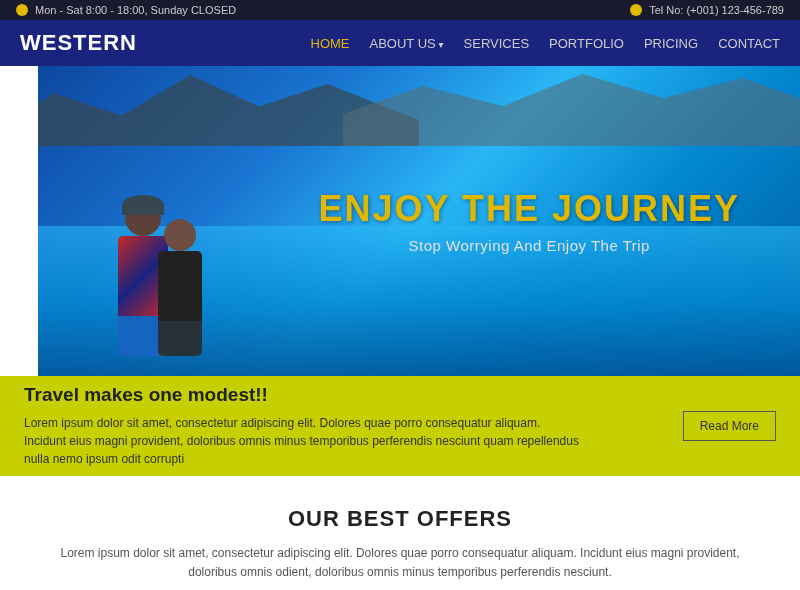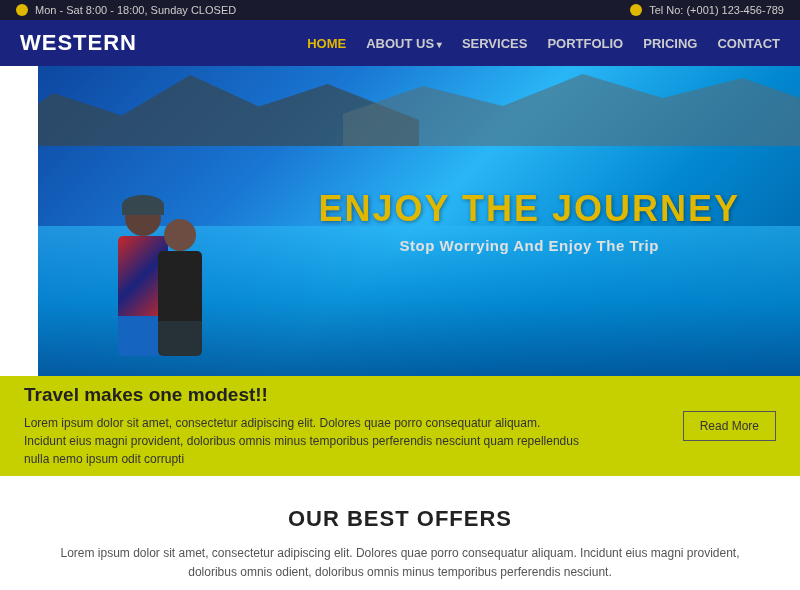--- a/index.html
+++ b/index.html
@@ -41,21 +41,21 @@
     }
     .nav {
       display: flex;
       gap: 20px;
       align-items: center;
     }
     .nav a {
       color: #ccc;
       text-decoration: none;
       font-size: 13px;
-      font-weight: 700;
+      font-weight: 400;
     }
     .nav a.active { color: #e0b800; }
     .nav .has-arrow::after {
       content: ' ▾';
       font-size: 10px;
     }
 
     
     .hero {
       position: relative;
@@ -188,21 +188,20 @@
       font-weight: 900;
       letter-spacing: 2px;
       text-shadow: 1px 1px 4px rgba(0,0,0,0.4);
       line-height: 1.1;
     }
     .hero-subtitle {
       color: #e0e0e0;
       font-size: 15px;
       margin-top: 8px;
       letter-spacing: 0.5px;
-      font-weight: bold;
     }
 
     
     .yellow-band {
       background: #c6d000;
       padding: 4px 24px;
       display: flex;
       align-items: center;
       justify-content: space-between;
       min-height: 100px;

